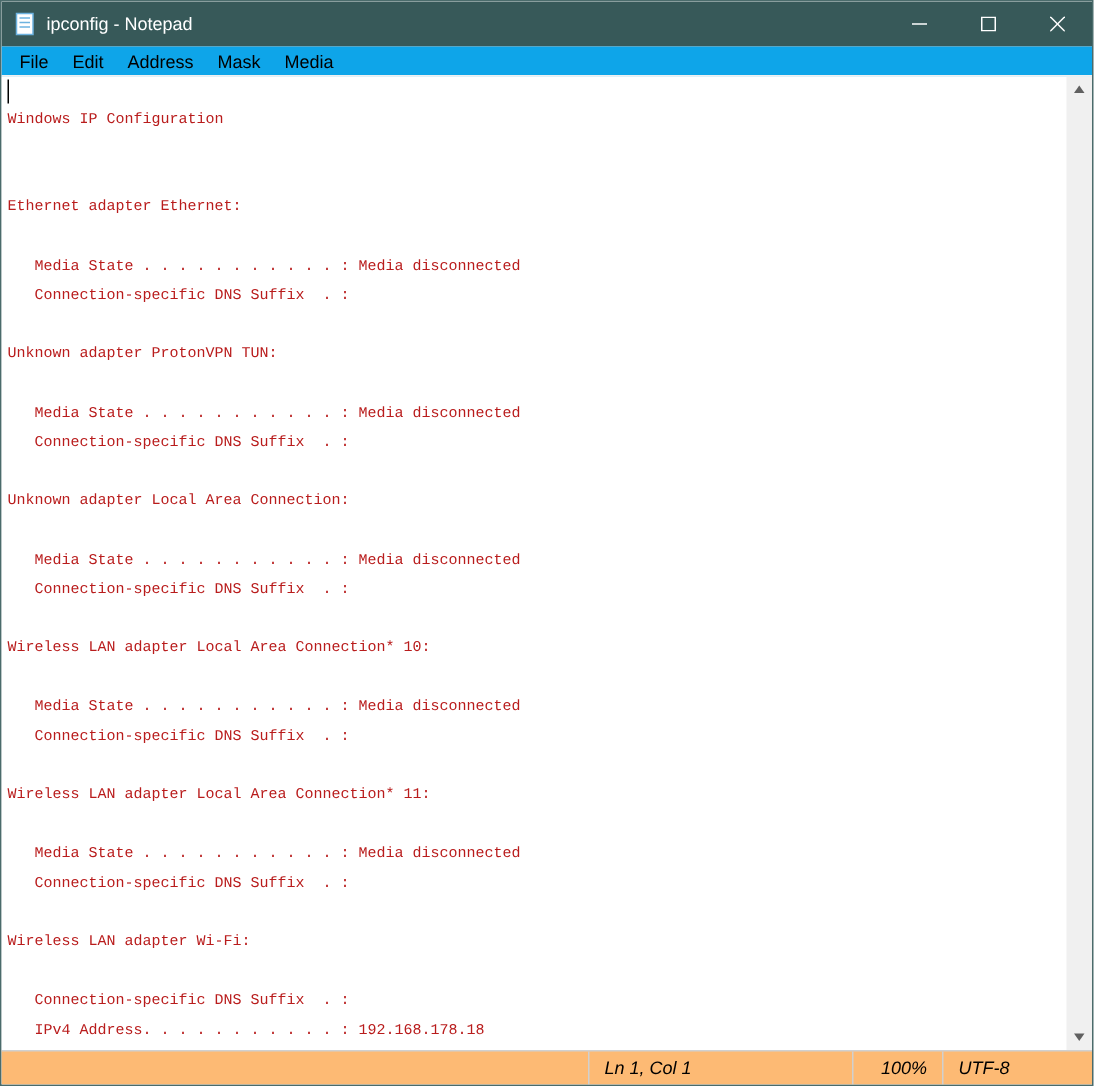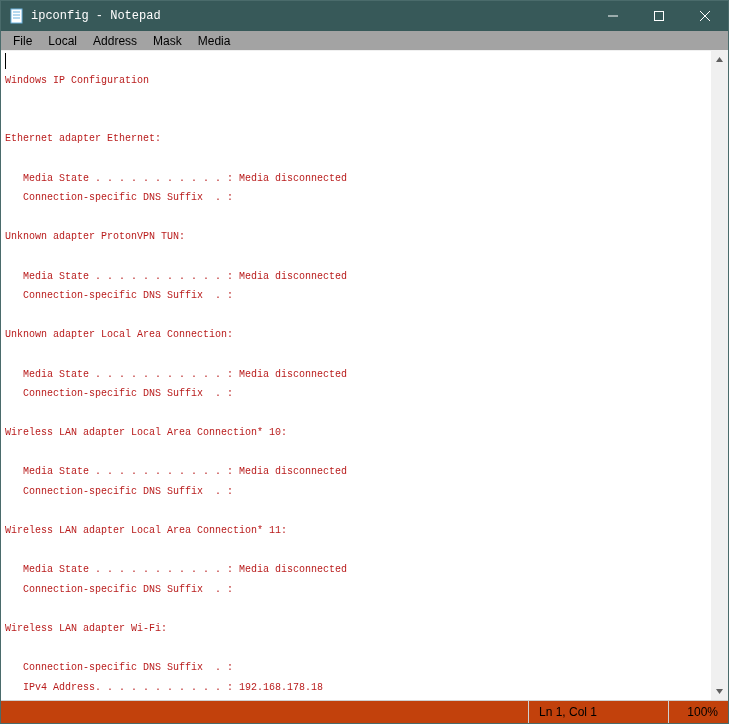--- a/index.html
+++ b/index.html
@@ -15,38 +15,37 @@
     border: 1px solid #4a6b6b;
   }
   .titlebar {
     height: 30px;
     background: #375959;
     color: #fff;
     display: flex;
     align-items: center;
     padding: 0 0 0 8px;
     user-select: none;
-    font-family: Liberation Mono, monospace;
   }
   .titlebar .app-icon {
     width: 16px; height: 16px;
     margin-right: 6px;
     display: inline-flex;
     align-items: center; justify-content: center;
   }
   .titlebar .title { flex: 0 0 auto; font-size: 12px; }
   .titlebar .spacer { flex: 1; }
   .titlebar .win-btn {
     width: 46px; height: 30px;
     display: inline-flex; align-items: center; justify-content: center;
     color: #fff;
   }
   .menubar {
     height: 20px;
-    background: #a3a3a3;
+    background: #0ea5e9;
     display: flex;
     align-items: center;
     padding: 0 4px;
     border-bottom: 1px solid #f0f0f0;
     user-select: none;
   }
   .menubar .menu-item {
     padding: 1px 8px;
     font-size: 12px;
     color: #000;
@@ -77,37 +76,38 @@
     flex-direction: column;
   }
   .vscrollbar .sb-btn {
     height: 17px;
     display: flex; align-items: center; justify-content: center;
     color: #606060;
   }
   .vscrollbar .sb-track { flex: 1; }
   .statusbar {
     height: 23px;
-    background: #c2410c;
+    background: #fdba74;
     border-top: 1px solid #d0d0d0;
     display: flex;
     align-items: stretch;
     font-size: 12px;
     color: #000;
     user-select: none;
+    font-style: italic;
   }
   .statusbar .cell {
     border-left: 1px solid #d0d0d0;
     display: flex; align-items: center;
     padding: 0 10px;
     white-space: nowrap;
   }
   .statusbar .cell.first { border-left: none; flex: 1; }
   .statusbar .cell.pos   { width: 140px; }
-  .statusbar .cell.zoom  { width: 60px; justify-content: flex-end; }
+  .statusbar .cell.zoom  { width: 60px; justify-content: flex-end; margin-left: 36px; }
   .statusbar .cell.eol   { width: 130px; }
   .statusbar .cell.enc   { width: 100px; }
 </style>
 </head>
 <body>
 
 <div class="titlebar">
   <span class="app-icon">
     <svg width="16" height="16" viewBox="0 0 16 16">
       <rect x="2" y="1" width="11" height="14" fill="#fff" stroke="#6db3e0" stroke-width="1"></rect>
@@ -131,21 +131,21 @@
   <span class="win-btn close">
     <svg width="10" height="10" viewBox="0 0 10 10">
         <line x1="0" y1="0" x2="10" y2="10" stroke="#fff" stroke-width="1"></line>
         <line x1="10" y1="0" x2="0" y2="10" stroke="#fff" stroke-width="1"></line>
       </svg>
   </span>
 </div>
 
 <div class="menubar">
   <span class="menu-item">File</span>
-  <span class="menu-item">Local</span>
+  <span class="menu-item">Edit</span>
   <span class="menu-item">Address</span>
   <span class="menu-item">Mask</span>
   <span class="menu-item">Media</span>
 </div>
 
 <div class="editor-wrap">
   <div class="editor">
 Windows IP Configuration
 
 
@@ -193,13 +193,14 @@
           <path d="M4.5 7 L1 2 L8 2 Z" fill="#606060"></path>
         </svg>
     </div>
   </div>
 </div>
 
 <div class="statusbar">
   <div class="cell first"></div>
   <div class="cell pos">Ln 1, Col 1</div>
   <div class="cell zoom">100%</div>
+  <div class="cell enc">UTF-8</div>
 </div>
 
 </body></html>

